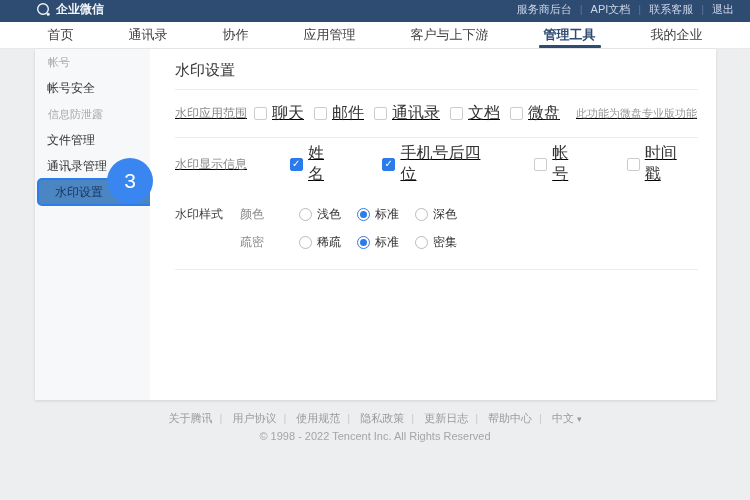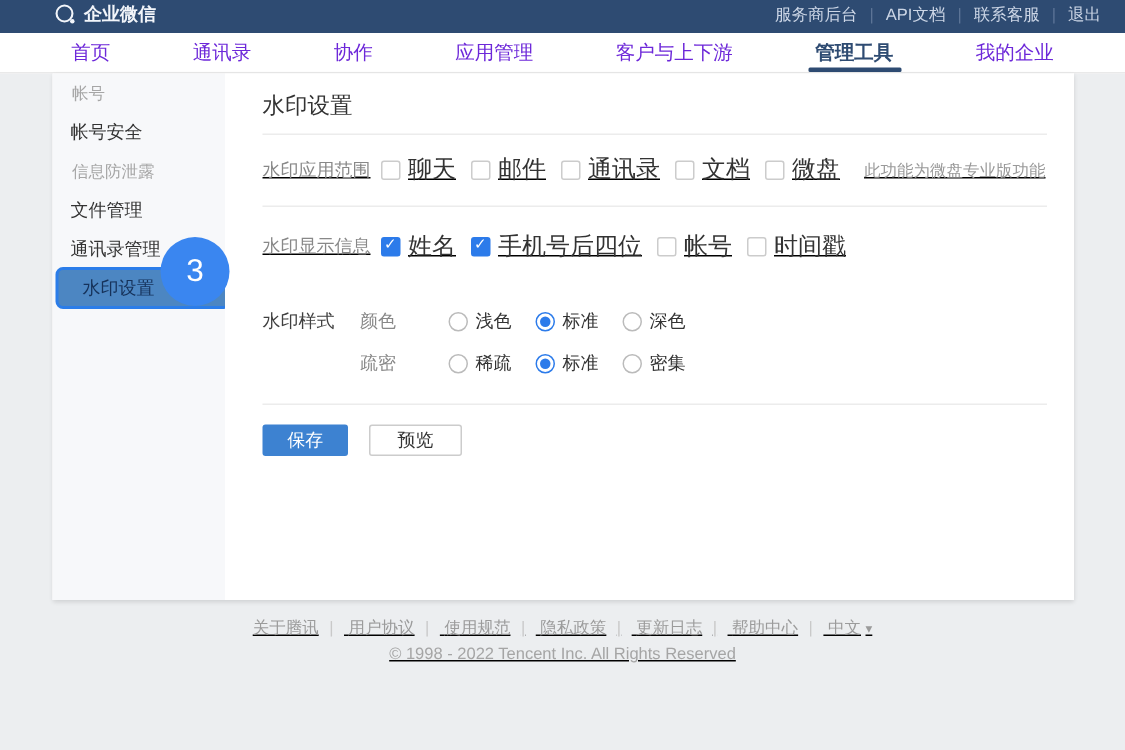--- a/index.html
+++ b/index.html
@@ -10,21 +10,21 @@
   
   .topbar { height:22px; background:#2e4b72; display:flex; align-items:center; justify-content:space-between; padding:0 16px 4px 36px; }
   .brand { display:flex; align-items:center; gap:5px; color:#f2f5fa; font-size:12px; font-weight:bold; cursor:pointer; }
   .brand-icon svg { display:block; }
   .topbar-links { display:flex; align-items:center; }
   .t-link { color:#ccd6e6; font-size:11px; cursor:pointer; text-decoration:none; }
   .t-link:not(:last-child)::after { content:"|"; color:#5c7496; margin:0 8px; }
 
   
   .navbar { height:27px; background:#fff; display:flex; justify-content:space-around; padding:0 20px; border-bottom:1px solid #e9e9e9; }
-  .tab { position:relative; display:flex; align-items:center; height:100%; padding:0 8px; font-size:13px; color:#6d28d9; cursor:pointer; }
+  .tab { position:relative; display:flex; align-items:center; height:100%; padding:0 8px; font-size:13px; color:#404040; cursor:pointer; }
   .tab.active { color:#2e4b72; font-weight:bold; }
   .tab.active::after { content:""; position:absolute; left:50%; transform:translateX(-50%); bottom:0; width:62px; height:3px; background:#2e4b72; border-radius:1px; }
 
   
   .page-header { position:relative; height:36px; }
   .back-btn { position:absolute; left:40px; top:8px; height:20px; padding:0 8px; font-size:11px; color:#555; background:#fff; border:1px solid #c9c9c9; border-radius:2px; cursor:pointer; font-family:inherit; }
   .page-title { position:absolute; left:0; right:0; top:10px; text-align:center; font-size:14px; font-weight:bold; color:#222; }
 
   
   .card { position:relative; margin-left:35px; width:681px; height:351px; display:flex; background:#fff; box-shadow:0 1px 3px rgba(0,0,0,.12); }
@@ -35,42 +35,42 @@
 
   
   .som-badge { position:absolute; left:107px; top:158px; width:46px; height:46px; border-radius:50%; background:#3a86f0; color:#fff; font-size:21px; display:flex; align-items:center; justify-content:center; z-index:10; }
 
   
   .main { flex:1; background:#fff; padding:0 18px 0 25px; }
   .main-heading { padding-top:12px; height:40px; font-size:15px; color:#333; }
   .hr { border-top:1px solid #ececec; }
   .form-row { display:flex; align-items:center;text-decoration:underline; }
   .row1 { height:47px; }
-  .row2 { height:52px; }
+  .row2 { height:52px;gap:36px; }
   .row-label { width:79px; font-size:12px; color:#888; flex-shrink:0; }
   .cb-item { display:flex; align-items:center; margin-right:10px; font-size:16px; color:#333; cursor:pointer; }
   .cb { width:13px; height:13px; border:1px solid #ccc; border-radius:2px; background:#fff; margin-right:5px; flex-shrink:0; }
   .cb.checked { background:#2c7bea; border-color:#2c7bea; position:relative; }
   .cb.checked::after { content:"✓"; position:absolute; left:1px; top:-1px; color:#fff; font-size:10px; font-weight:bold; }
   .note { font-size:11px; color:#9a9a9a; margin-left:6px; }
   .upgrade { font-size:11px; color:#3b7bd4; margin-left:4px; cursor:pointer; text-decoration:none; }
   .style-block { padding:10px 0 13px; }
   .style-line { display:flex; align-items:center; height:28px; }
   .style-main-label { width:65px; font-size:12px; color:#404040; flex-shrink:0; }
   .sub-label { width:59px; font-size:12px; color:#888; flex-shrink:0; }
   .radio-item { display:flex; align-items:center; margin-right:16px; font-size:12px; color:#333; cursor:pointer; }
   .radio { width:13px; height:13px; border:1px solid #bbb; border-radius:50%; background:#fff; margin-right:5px; position:relative; flex-shrink:0; }
   .radio.selected { border-color:#2c7bea; }
   .radio.selected::after { content:""; position:absolute; left:2px; top:2px; right:2px; bottom:2px; background:#2c7bea; border-radius:50%; }
   .btn-row { display:flex; margin-top:13px; }
   .btn-save { width:57px; height:21px; background:#3d82d1; color:#fff; font-size:12px; border:none; border-radius:2px; cursor:pointer; font-family:inherit; }
   .btn-preview { width:62px; height:21px; margin-left:14px; background:#fff; color:#333; font-size:12px; border:1px solid #ccc; border-radius:2px; cursor:pointer; font-family:inherit; }
 
   
-  .footer { margin-top:11px; text-align:center;text-decoration:underline; }
+  .footer { margin-top:11px; text-align:center; }
   .footer-links { font-size:11px; color:#9b9b9b; }
   .f-link { color:#9b9b9b; text-decoration:none; cursor:pointer; }
   .f-link::after { content:"|"; color:#c9c9c9; margin:0 7px; }
   .f-lang { color:#9b9b9b; cursor:pointer; }
   .f-caret::after { content:"▾"; font-size:9px; margin-left:3px; color:#9b9b9b; }
   .copyright { margin-top:4px; font-size:11px; color:#a5a5a5; }
 </style>
 </head>
 <body>
 
@@ -195,24 +195,20 @@
             <span>标准</span>
           </div>
           <div class="radio-item">
             <span class="radio"></span>
             <span>密集</span>
           </div>
         </div>
       </div>
       <div class="hr"></div>
 
-      <div class="btn-row">
-        <button class="btn-save">保存</button>
-        <button class="btn-preview">预览</button>
-      </div>
     </main>
   </div>
 
   <div class="som-badge">3</div>
 
   <footer class="footer">
     <div class="footer-links">
       <a class="f-link">关于腾讯</a>
       <a class="f-link">用户协议</a>
       <a class="f-link">使用规范</a>

